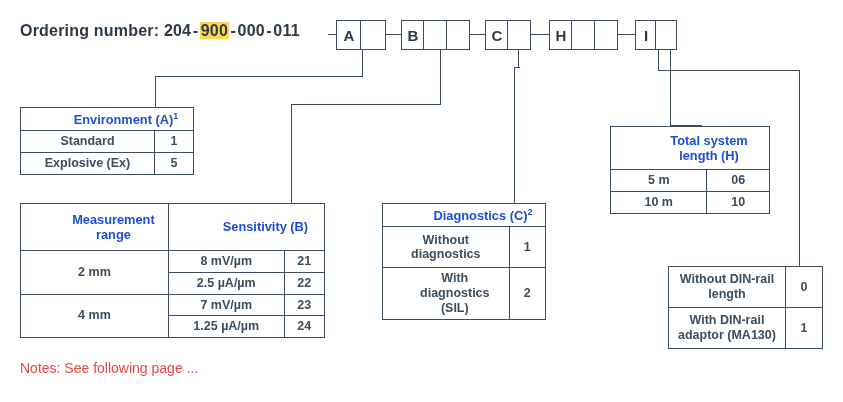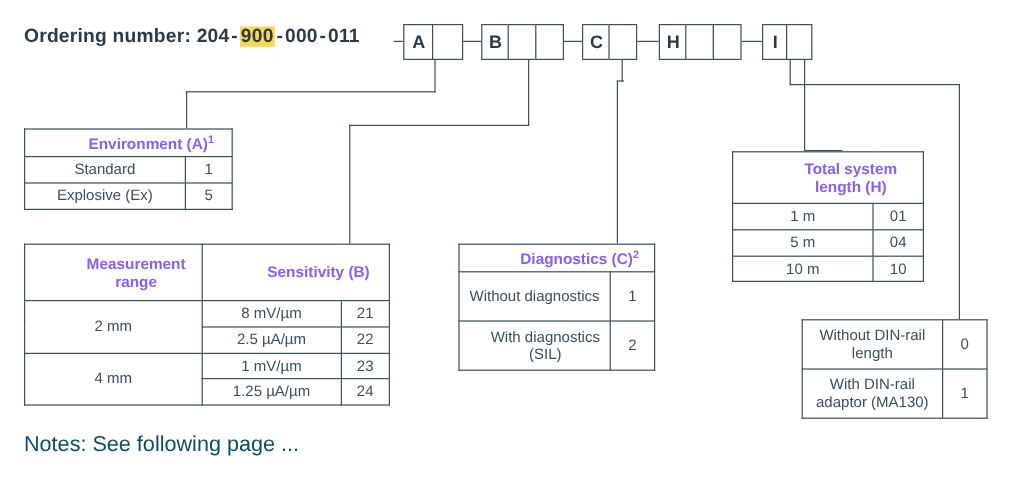--- a/index.html
+++ b/index.html
@@ -36,29 +36,29 @@
   .lnv{width:1.4px;}
 
   
   table.t{
     position:absolute;border-collapse:collapse;background:#fff;
     font-size:12.5px;color:#3d4e5e;
   }
   table.t td,table.t th{
     border:1.4px solid #3d4e5e;
     padding:3px 6px;text-align:center;vertical-align:middle;
-    font-weight:normal;line-height:1.18;
-  }
-  table.t th{font-weight:bold;color:#8b5cf6;font-size:12.8px;padding-left:44px;}
+    font-weight:bold;line-height:1.18;
+  }
+  table.t th{font-weight:bold;color:#1d4ed8;font-size:12.8px;padding-left:44px;}
   table.t td.code{font-size:12.5px;}
   sup{font-size:9px;vertical-align:super;font-weight:bold;}
 
   .notes{
     position:absolute;left:20px;top:360px;
-    font-size:18px;color:#0c4a6e;
+    font-size:14px;color:#ef4444;
   }
 </style>
 </head>
 <body>
 
 <div id="stage">
 
   <div class="order-line">
     <span>Ordering number:</span>
     <span>204</span><span class="sep">-</span><span class="hl">900</span><span class="sep">-</span><span>000</span><span class="sep">-</span><span>011</span>
@@ -142,21 +142,21 @@
       <td rowspan="2">2 mm</td>
       <td style="width:130px;">8 mV/µm</td>
       <td class="code" style="width:32px;">21</td>
     </tr>
     <tr>
       <td>2.5 µA/µm</td>
       <td class="code">22</td>
     </tr>
     <tr>
       <td rowspan="2">4 mm</td>
-      <td>1 mV/µm</td>
+      <td>7 mV/µm</td>
       <td class="code">23</td>
     </tr>
     <tr>
       <td>1.25 µA/µm</td>
       <td class="code">24</td>
     </tr>
   </tbody>
     </table>
 
   <table class="t" style="left:382px;top:203px;width:164px;">
@@ -174,26 +174,22 @@
     </tr>
   </tbody>
     </table>
 
   <table class="t" style="left:610px;top:126px;width:160px;">
     <tbody>
         <tr>
       <th colspan="2" style="height:36px;">Total system length (H)</th>
     </tr>
     <tr>
-      <td style="width:122px;">1 m</td>
-      <td class="code" style="width:32px;">01</td>
-    </tr>
-    <tr>
       <td>5 m</td>
-      <td class="code">04</td>
+      <td class="code">06</td>
     </tr>
     <tr>
       <td>10 m</td>
       <td class="code">10</td>
     </tr>
   </tbody>
     </table>
 
   <table class="t" style="left:668px;top:266px;width:155px;">
     <tbody>

